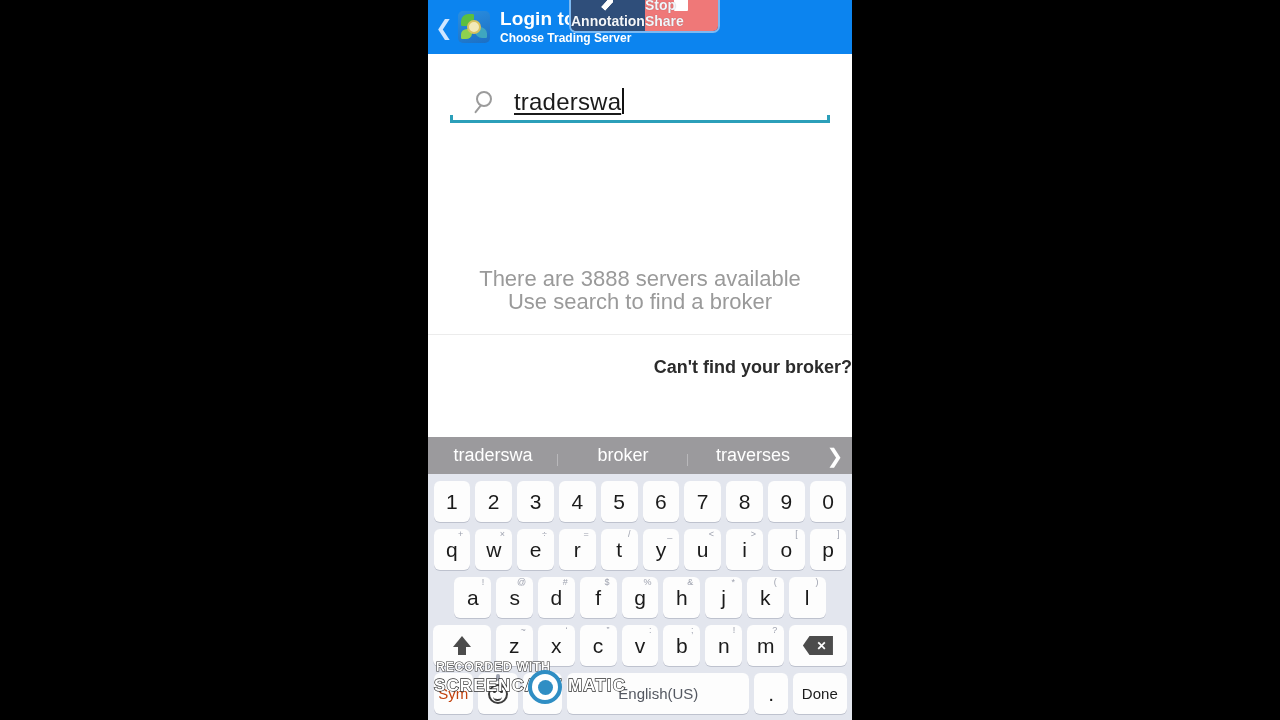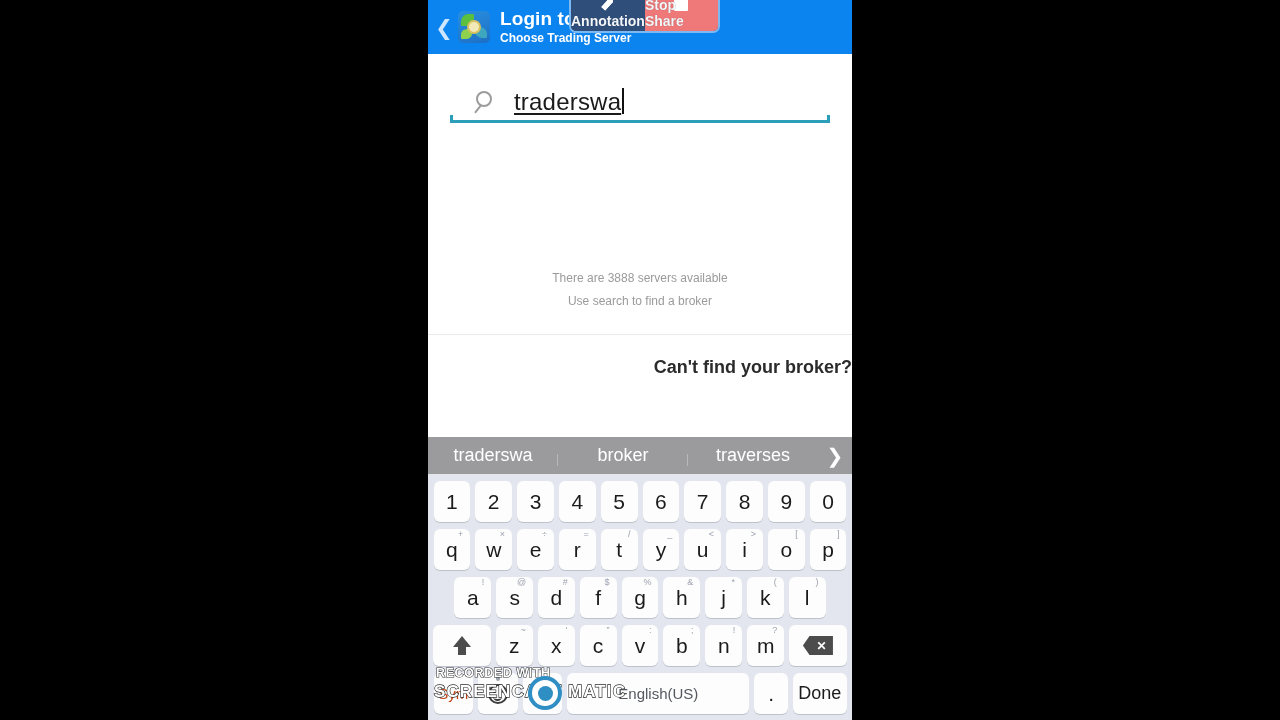--- a/index.html
+++ b/index.html
@@ -220,21 +220,21 @@
     height: 26px;
     background: #111;
     margin: 0 0 6px 1px;
   }
 
   
   .empty-state {
     padding-top: 144px;
     text-align: center;
     color: #9a9a9a;
-    font-size: 12px;
+    font-size: 22px;
     line-height: 23px;
   }
   .empty-state div { font-weight: 400; }
   .divider {
     margin: 21px 0 0 0;
     height: 1px;
     background: #ececec;
   }
   .broker-cta {
     text-align: right;
@@ -313,21 +313,21 @@
     font-size: 9px;
     color: #9ea2af;
     line-height: 1;
   }
   .row-asdf { padding: 0 24px; }
   .row-zxcv .key { }
   .key.wide { flex: 1.55; }
   .key.space { flex: 4.6; font-size: 15px; color: #545861; }
   .key.func  { font-size: 15px; color: #c2410c; }
   .key.dot   { flex: .85; }
-  .key.done  { flex: 1.35; font-size: 18px; justify-content: center; }
+  .key.done  { flex: 1.35; font-size: 15px; justify-content: center; }
 
   .shift-arrow {
     width: 0; height: 0;
     border-left: 9px solid transparent;
     border-right: 9px solid transparent;
     border-bottom: 11px solid #4c4c4c;
     position: relative;
     top: -4px;
   }
   .shift-arrow:after {
@@ -380,21 +380,21 @@
     transform: translateX(50%);
     width: 4px; height: 7px;
     border-radius: 2px;
     background: #9ea2af;
   }
 
   
   .watermark {
     position: absolute;
     left: 2px;
-    bottom: 6px;
+    bottom: 12px;
     width: 270px;
     height: 52px;
     pointer-events: none;
     z-index: 40;
   }
   .wm-line1 {
     position: absolute;
     left: 6px; top: 4px;
     font-size: 12.5px;
     font-weight: 700;

